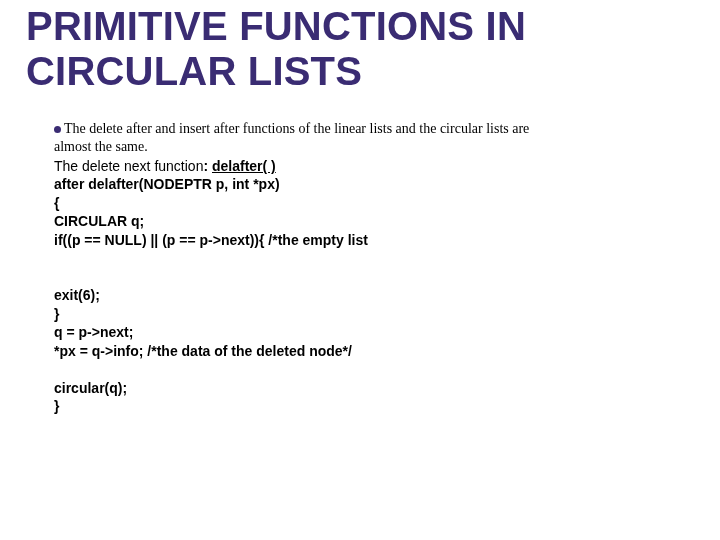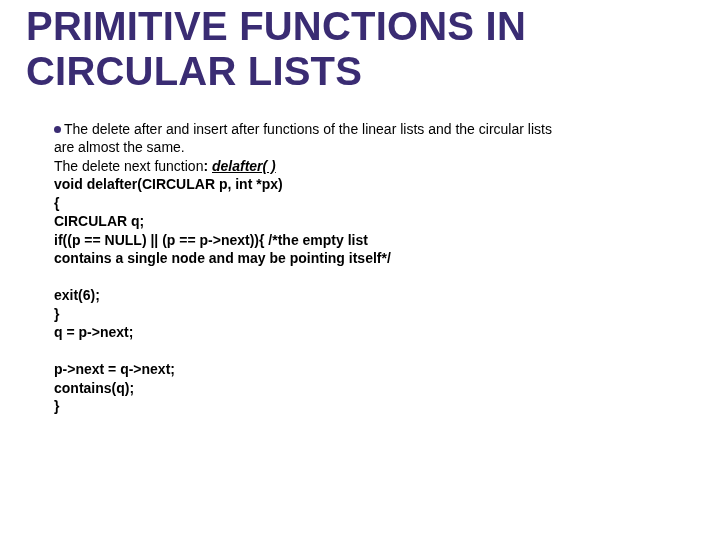--- a/index.html
+++ b/index.html
@@ -45,56 +45,56 @@
     left: -0.5px;
     top: 6px;
     width: 7px;
     height: 7px;
     border-radius: 50%;
     background: #3a2c73;
   }
   .first-line {
     display: block;
     text-indent: 10px;
+    font-family: Liberation Serif, serif;
   }
   .plain {
     font-weight: 400;
   }
   .b {
     font-weight: 700;
   }
   .u {
     text-decoration: underline;
   }
   .i {
-    font-style: italic;
   }
 </style>
 </head>
 <body>
 
 <div class="slide">
 
   <div class="title">PRIMITIVE FUNCTIONS IN CIRCULAR LISTS</div>
 
   <div class="body">
     <div class="bullet-row">
       <span class="bullet"></span>
       <span class="first-line plain">The delete after and insert after functions of the linear lists and the circular lists are almost the same.</span>
       <span class="plain">The delete next function</span><span class="b">: </span><span class="b i u">delafter( )</span>
       <br>
-      <span class="b">void delafter(CIRCULAR p, int *px)</span><br>
+      <span class="b">after delafter(NODEPTR p, int *px)</span><br>
       <span class="b">{</span><br>
       <span class="b">CIRCULAR q;</span><br>
       <span class="b">if((p == NULL) || (p == p-&gt;next)){ /*the empty list</span><br>
-      <span class="b">contains a single node and may be pointing itself*/</span><br>
+      <br>
       <br>
       <span class="b">exit(6);</span><br>
       <span class="b">}</span><br>
       <span class="b">q = p-&gt;next;</span><br>
+      <span class="b">*px = q-&gt;info; /*the data of the deleted node*/</span><br>
       <br>
-      <span class="b">p-&gt;next = q-&gt;next;</span><br>
-      <span class="b">contains(q);</span><br>
+      <span class="b">circular(q);</span><br>
       <span class="b">}</span>
     </div>
   </div>
 
 </div>
 
 </body></html>

